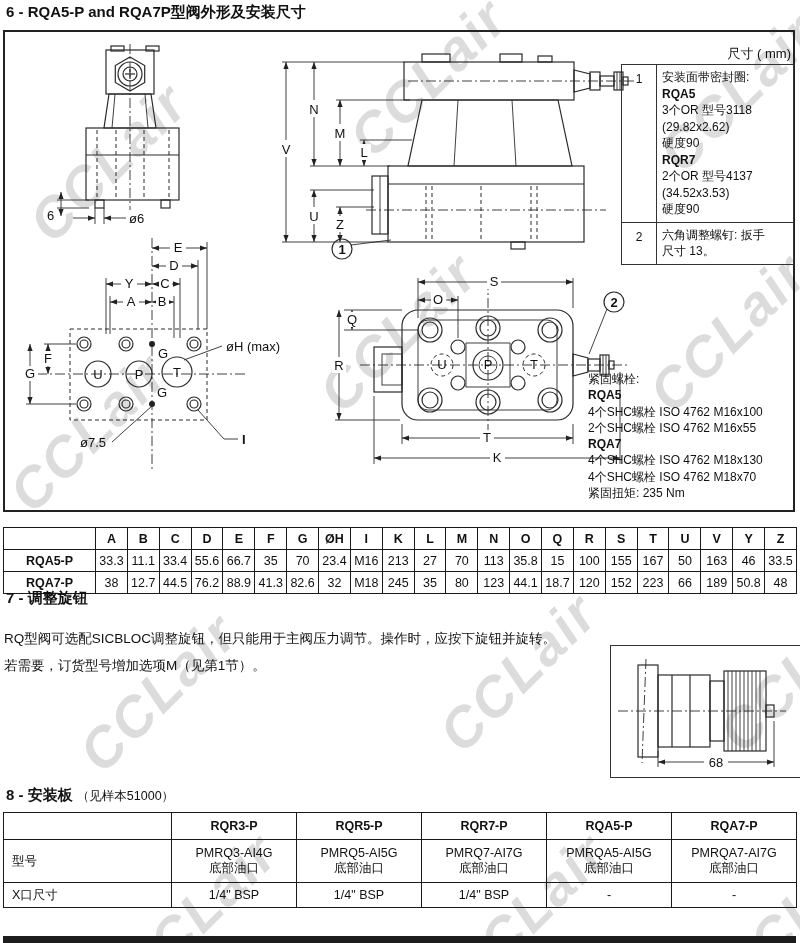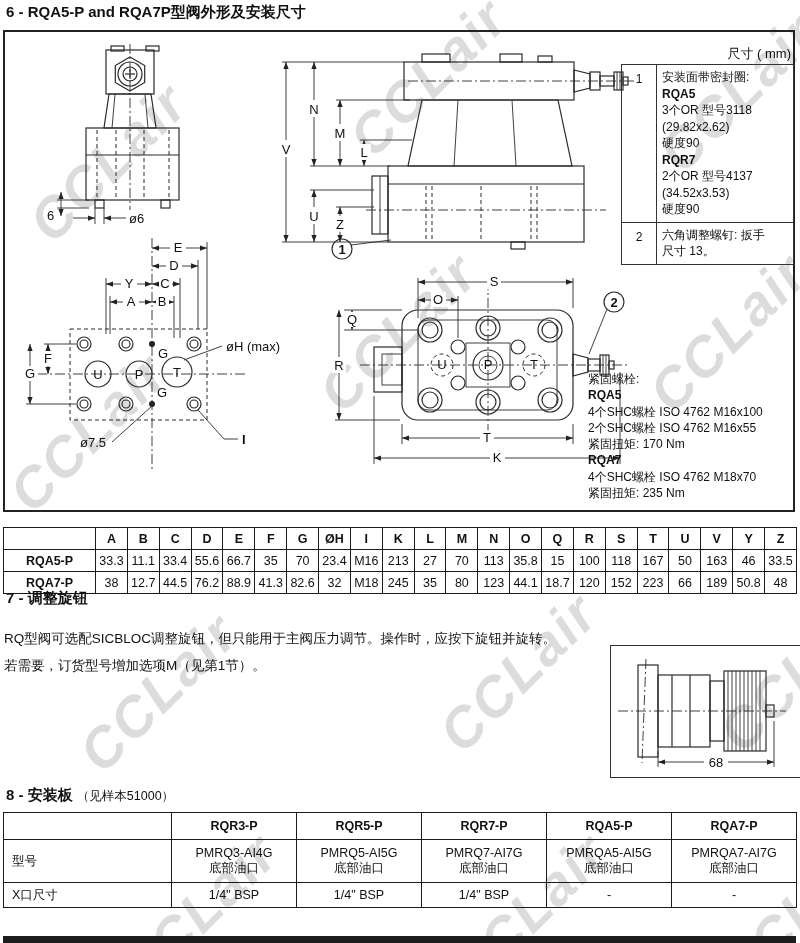--- a/index.html
+++ b/index.html
@@ -364,22 +364,22 @@
   <line class="thin" x1="277" y1="37" x2="259" y2="82"></line>
   <circle class="st" cx="284" cy="30" r="10" fill="#fff"></circle>
   <text x="284" y="35" text-anchor="middle" font-weight="bold">2</text>
 </svg>
 
 <div id="bolts" class="abs z">
   <div>紧固螺栓:</div>
   <div class="b">RQA5</div>
   <div>4个SHC螺栓 ISO 4762 M16x100</div>
   <div>2个SHC螺栓 ISO 4762 M16x55</div>
-  <div>紧固扭矩: 170 Nm</div>
   <div class="b">RQA7</div>
+  <div>4个SHC螺栓 ISO 4762 M18x130</div>
   <div>4个SHC螺栓 ISO 4762 M18x70</div>
   <div>紧固扭矩: 235 Nm</div>
 </div>
 
 <table id="dimtable" class="abs z">
   <colgroup>
       <col class="c0">
     </colgroup>
   <tbody>
       <tr>
@@ -418,21 +418,21 @@
     <td>70</td>
     <td>23.4</td>
     <td>M16</td>
     <td>213</td>
     <td>27</td>
     <td>70</td>
     <td>113</td>
     <td>35.8</td>
     <td>15</td>
     <td>100</td>
-    <td>118</td>
+    <td>155</td>
     <td>167</td>
     <td>50</td>
     <td>163</td>
     <td>46</td>
     <td>33.5</td>
   </tr>
   <tr>
     <td class="rowlab">RQA7-P</td>
     <td>38</td>
     <td>12.7</td>

